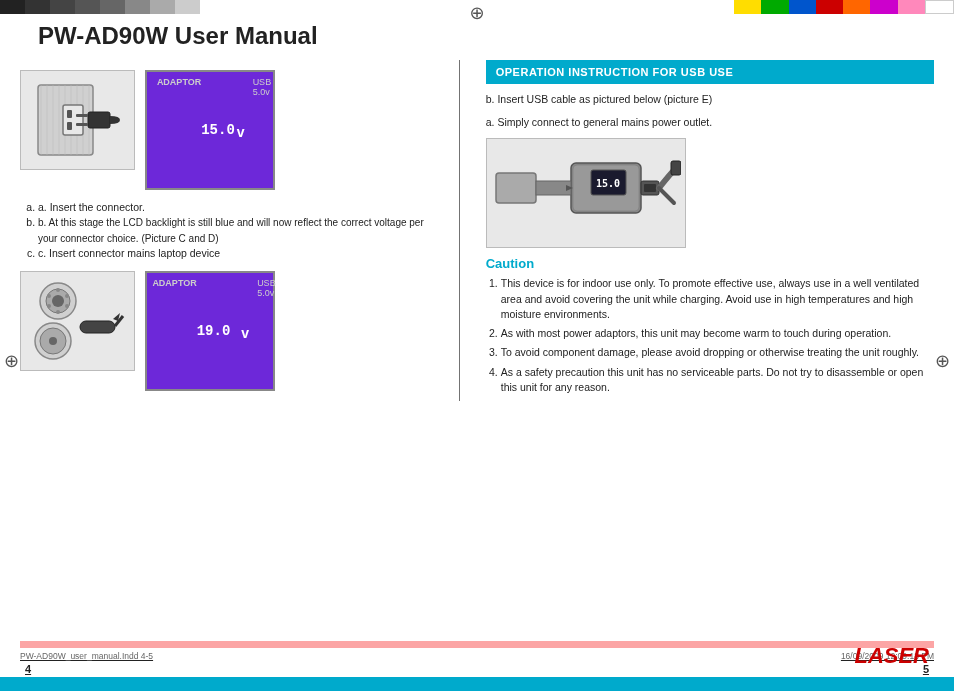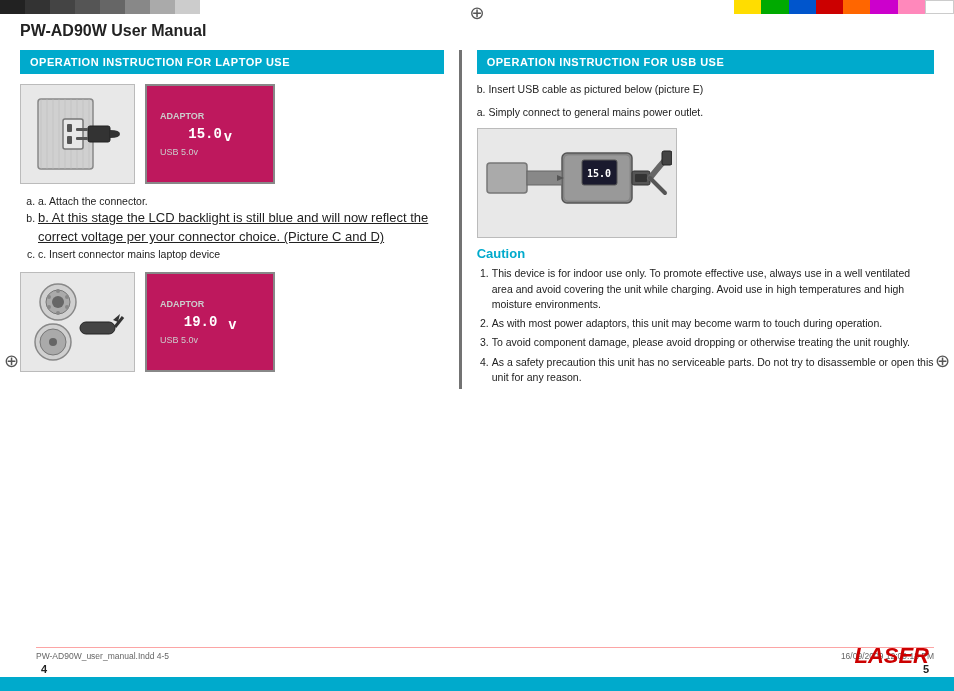--- a/index.html
+++ b/index.html
@@ -48,43 +48,44 @@
     .main-content {
       position: absolute;
       top: 18px;
       left: 20px;
       right: 20px;
       bottom: 18px;
     }
 
     
     .page-title {
-      font-size: 16px;
+      font-size: 24px;
       font-weight: bold;
       color: #222;
       margin-bottom: 10px;
       margin-top: 4px;
+      margin-left: 18px;
     }
 
     
     .two-col {
       display: flex;
       gap: 0;
       width: 100%;
     }
 
     .col-left {
       width: 48%;
       padding-right: 15px;
     }
 
     .col-right {
       width: 52%;
-      padding-left: 15px;
-      border-left: 3px solid #737373;
+      padding-left: 26px;
+      border-left: 1px solid #737373;
     }
 
     
     .section-header {
       background: #00aacc;
       color: #fff;
       font-weight: bold;
       font-size: 11px;
       padding: 6px 10px;
       text-transform: uppercase;
@@ -103,25 +104,25 @@
     
     .image-row {
       display: flex;
       gap: 10px;
       margin: 10px 0;
     }
 
     
     .lcd-img {
       width: 130px;
-      height: 100px;
-      background: #be185d;
+      height: 120px;
+      background: #6d28d9;
       border: 2px solid #888;
       display: flex;
-      flex-direction: column;
+      flex-direction: row;
       align-items: center;
       justify-content: center;
       padding: 5px;
     }
 
     .lcd-label {
       color: #ccc;
       font-size: 9px;
       font-weight: bold;
       align-self: flex-start;
@@ -236,27 +237,28 @@
       left: 0;
       right: 0;
       height: 14px;
       background: #00aacc;
       display: flex;
     }
 
     .footer-info {
       position: absolute;
       bottom: 16px;
-      left: 36px;
+      left: 20px;
       right: 20px;
       display: flex;
       justify-content: space-between;
       align-items: flex-end;
-      border-top: 1px solid #fca5a5;
+      border-top: 7px solid #fca5a5;
       padding-top: 3px;
+      text-decoration: underline;
     }
 
     .footer-filename {
       font-size: 8.5px;
       color: #666;
     }
 
     .footer-date {
       font-size: 8.5px;
       color: #666;
@@ -303,21 +305,20 @@
 
 <div class="reg-mark reg-mid-right">⊕</div>
 
 <div class="main-content">
 
   <h1 class="page-title">PW-AD90W User Manual</h1>
 
   <div class="two-col">
 
     <div class="col-left">
-      <div class="section-header">OPERATION INSTRUCTION FOR LAPTOP USE</div>
 
 
       <div class="image-row">
 
         <div class="plug-svg-container">
           <svg width="90" height="80" viewBox="0 0 90 80">
 
             <rect x="5" y="5" width="55" height="70" rx="3" fill="#d0d0d0" stroke="#888" stroke-width="1.5"></rect>
 
             <line x1="8" y1="5" x2="8" y2="75" stroke="#bbb" stroke-width="0.5"></line>
@@ -350,22 +351,22 @@
             <div class="lcd-voltage">
               <span>15.0</span>
             </div>
             <div style="color:#fff; font-size:14px; font-weight:bold;">v</div>
           </div>
           <div class="lcd-usb">USB 5.0v</div>
         </div>
       </div>
 
       <ul class="alpha-list">
-        <li><span style="font-size:10.5px; line-height:1.45;">a.  Attach the connector.</span></li>
-        <li><span style="font-size:13px; line-height:1.45;text-decoration:underline;">b.  At this stage the LCD backlight is still blue and will now reflect the correct voltage per your connector choice. (Picture C and D)</span></li>
+        <li><span style="font-size:10.5px; line-height:1.45;">a.  Insert the connector.</span></li>
+        <li><span style="font-size:10px; line-height:1.45;">b.  At this stage the LCD backlight is still blue and will now reflect the correct voltage per your connector choice. (Picture C and D)</span></li>
         <li><span style="font-size:10.5px; line-height:1.45;">c.  Insert connector mains laptop device</span></li>
       </ul>
 
       <div class="image-row">
 
         <div class="connector-svg-container">
           <svg width="100" height="90" viewBox="0 0 100 90">
 
             <circle cx="30" cy="25" r="18" fill="#d0d0d0" stroke="#888" stroke-width="1.5"></circle>
             <circle cx="30" cy="25" r="12" fill="#aaa" stroke="#777" stroke-width="1"></circle>

